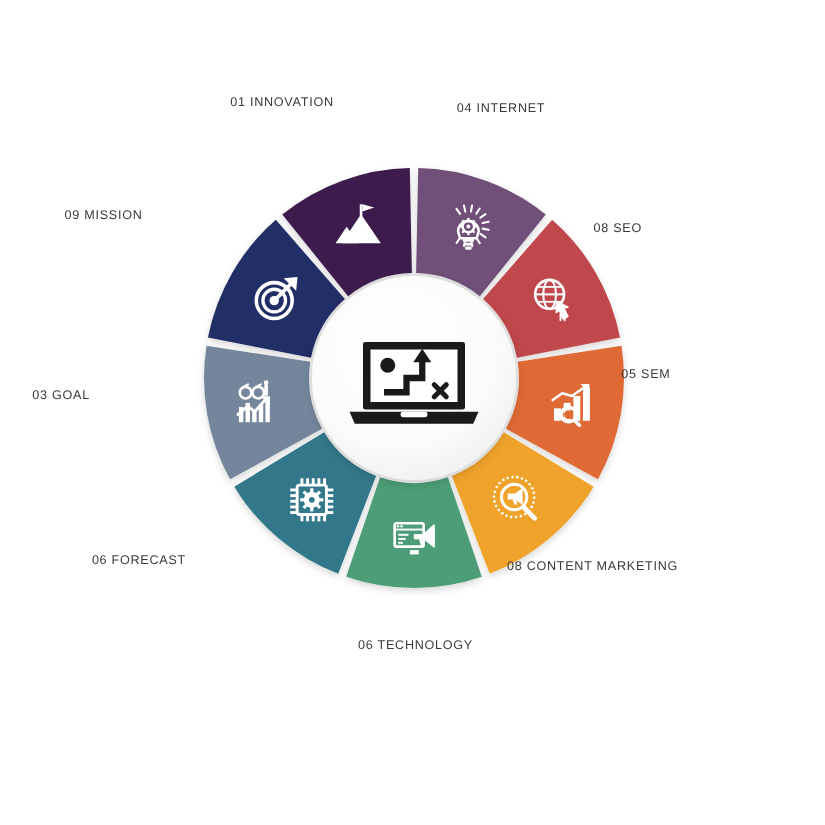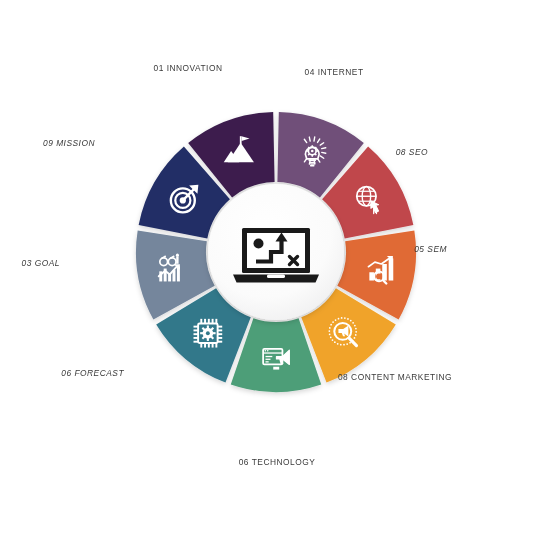--- a/index.html
+++ b/index.html
@@ -25,21 +25,21 @@
   }
   .seg-label {
     position: absolute;
     font-family: "Liberation Sans", sans-serif;
     font-size: 8.4px;
     letter-spacing: 0.5px;
     color: #3a3a3a;
     white-space: nowrap;
     line-height: 1;
   }
-  .lbl-left  { transform: translate(-100%, -50%); font-style: italic; }
+  .lbl-left  { transform: translate(-100%, -50%); }
   .lbl-mid   { transform: translate(-50%, -50%); }
 </style>
 </head>
 <body>
 
 <div id="stage">
 
   <svg id="wheel" width="550" height="550" viewBox="0 0 550 550">
     <defs>
       <radialGradient id="centerGrad" cx="42%" cy="35%" r="78%">
@@ -239,19 +239,19 @@
       <rect x="-9" y="22.5" width="18" height="3.6" rx="1.6" fill="#ffffff"></rect>
     </g>
   </svg>
 
   <div id="labels">
       <div class="seg-label lbl-mid" style="left: 188px; top: 68px;">01 INNOVATION</div>
       <div class="seg-label lbl-mid" style="left: 334px; top: 72px;">04 INTERNET</div>
       <div class="seg-label lbl-left" style="left: 428px; top: 152px;">08 SEO</div>
       <div class="seg-label lbl-left" style="left: 447px; top: 249px;">05 SEM</div>
       <div class="seg-label lbl-mid" style="left: 395px; top: 377px;">08 CONTENT MARKETING</div>
-      <div class="seg-label lbl-mid" style="left: 277px; top: 430px; margin-top: 32px;">06 TECHNOLOGY</div>
+      <div class="seg-label lbl-mid" style="left: 277px; top: 430px;">06 TECHNOLOGY</div>
       <div class="seg-label lbl-left" style="left: 124px; top: 373px;">06 FORECAST</div>
       <div class="seg-label lbl-left" style="left: 60px; top: 263px;">03 GOAL</div>
       <div class="seg-label lbl-left" style="left: 95px; top: 143px;">09 MISSION</div>
     </div>
 
 </div>
 
 </body></html>

